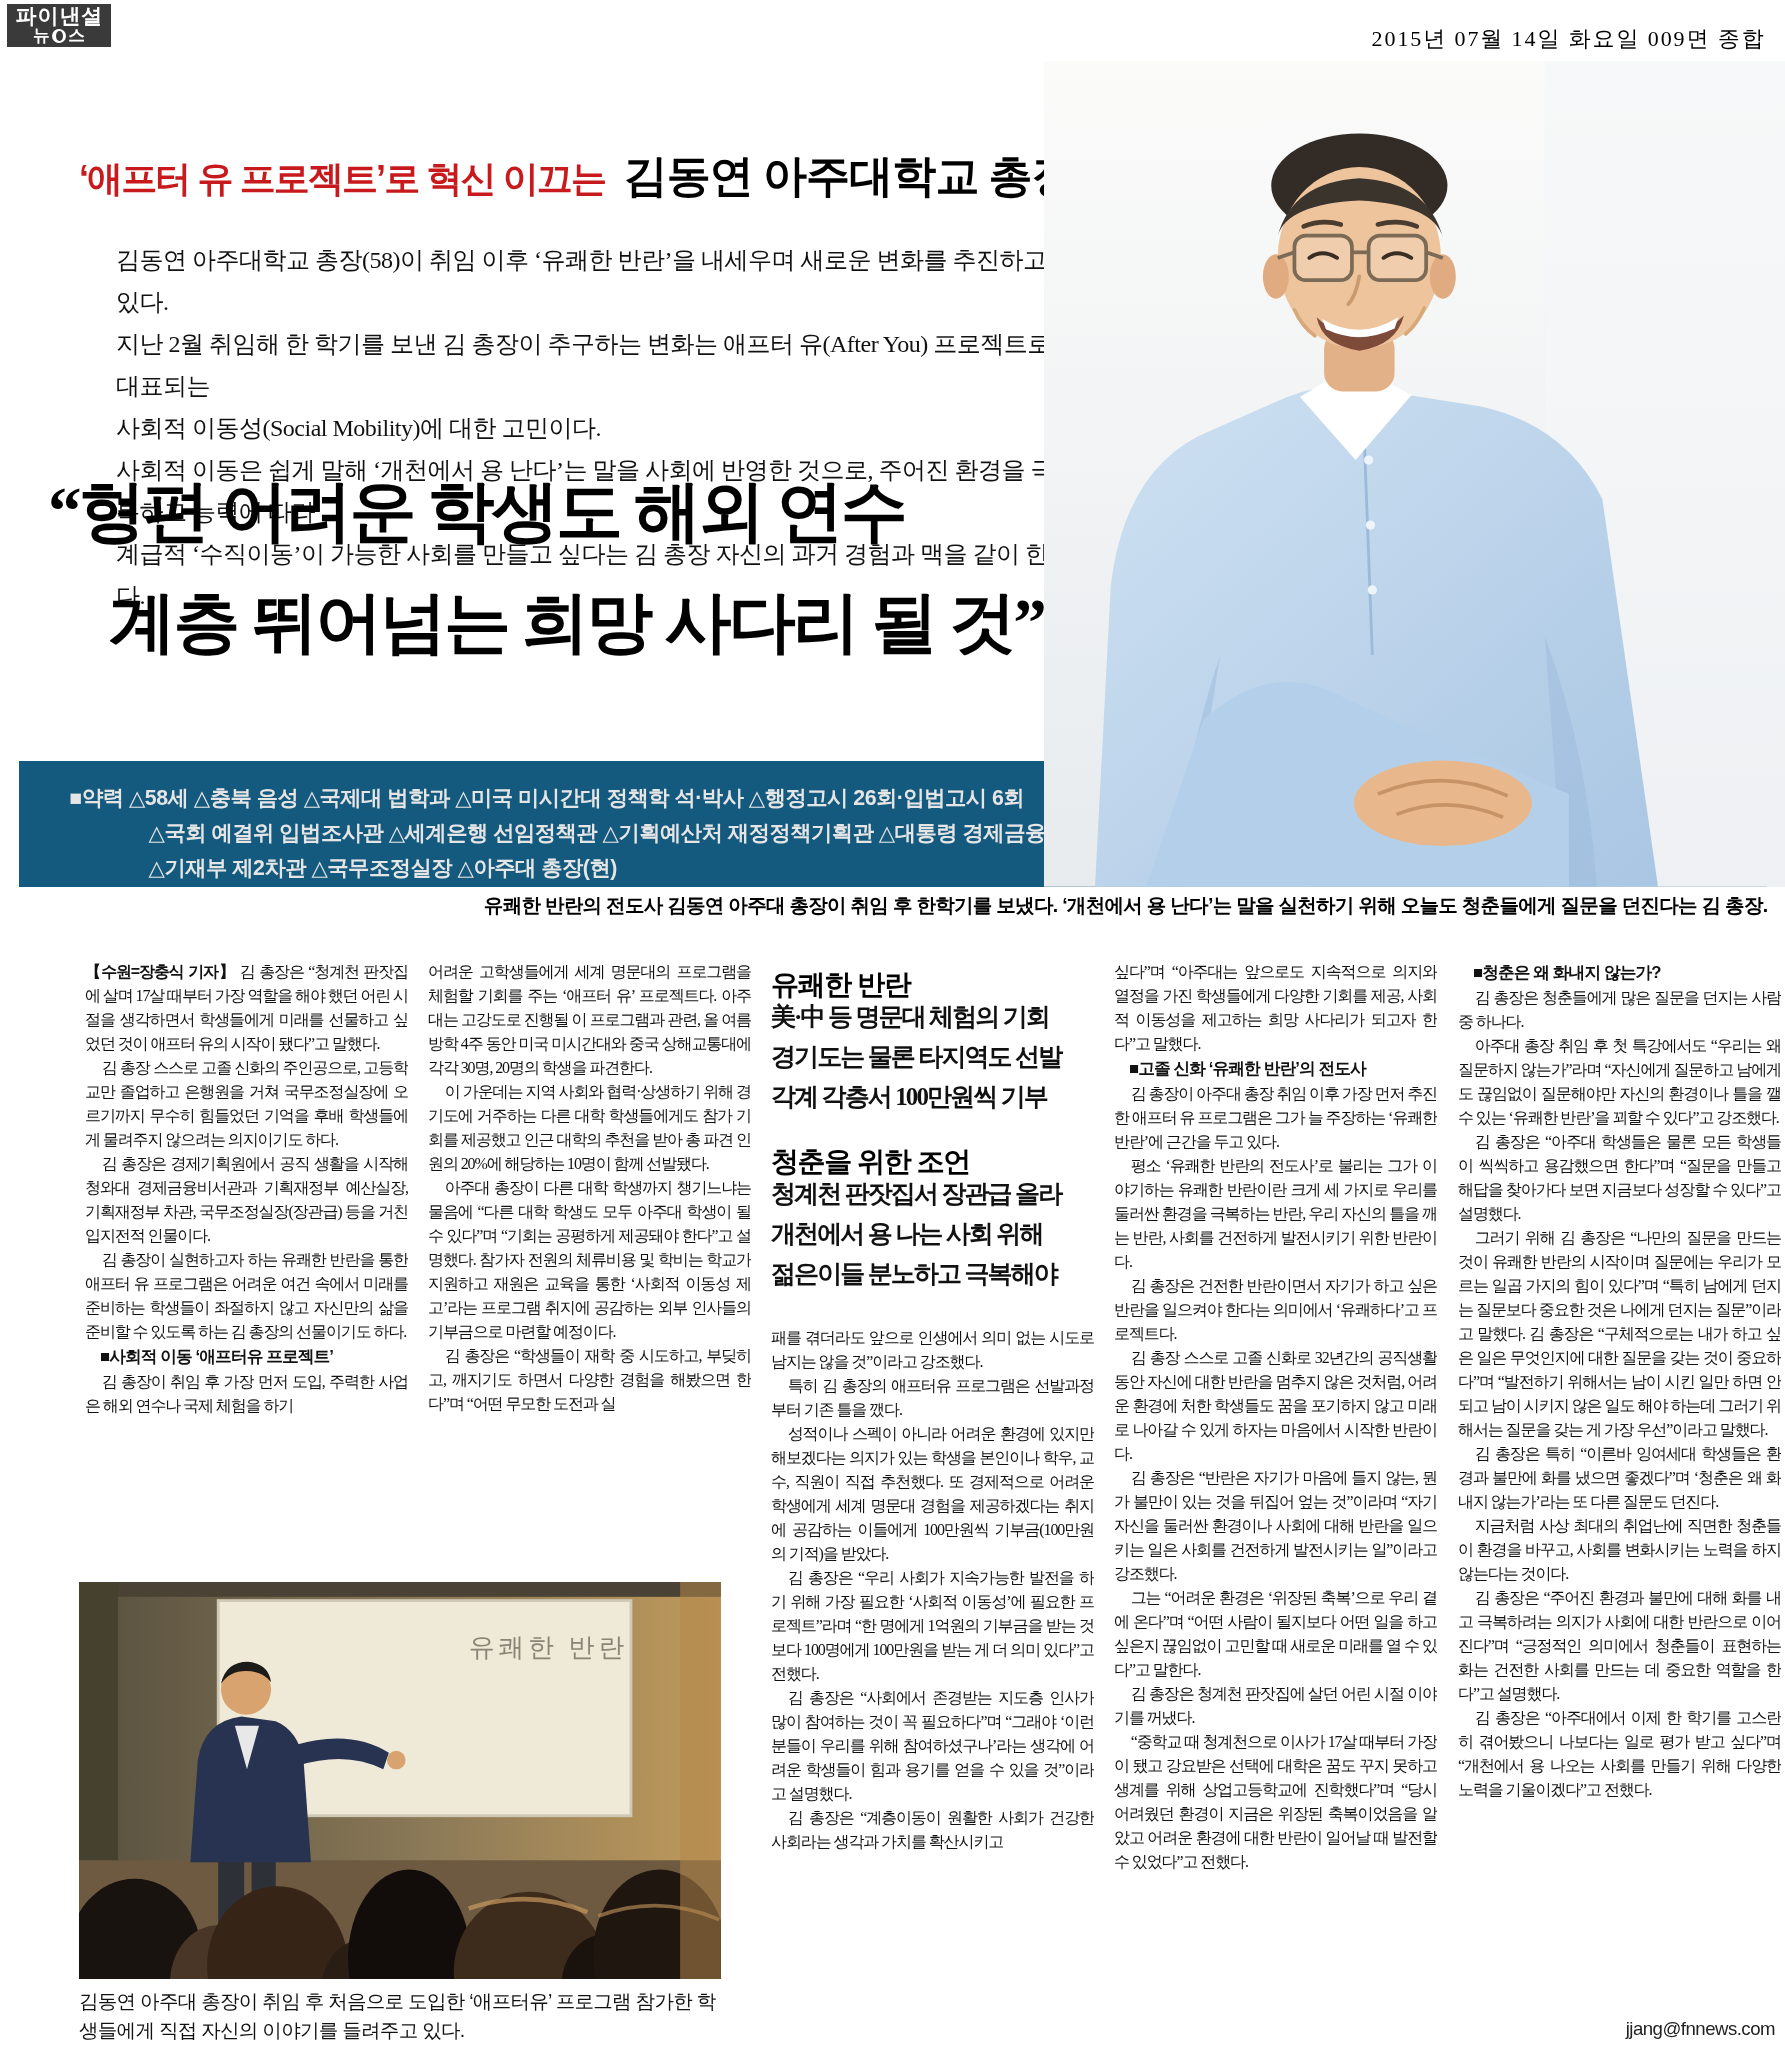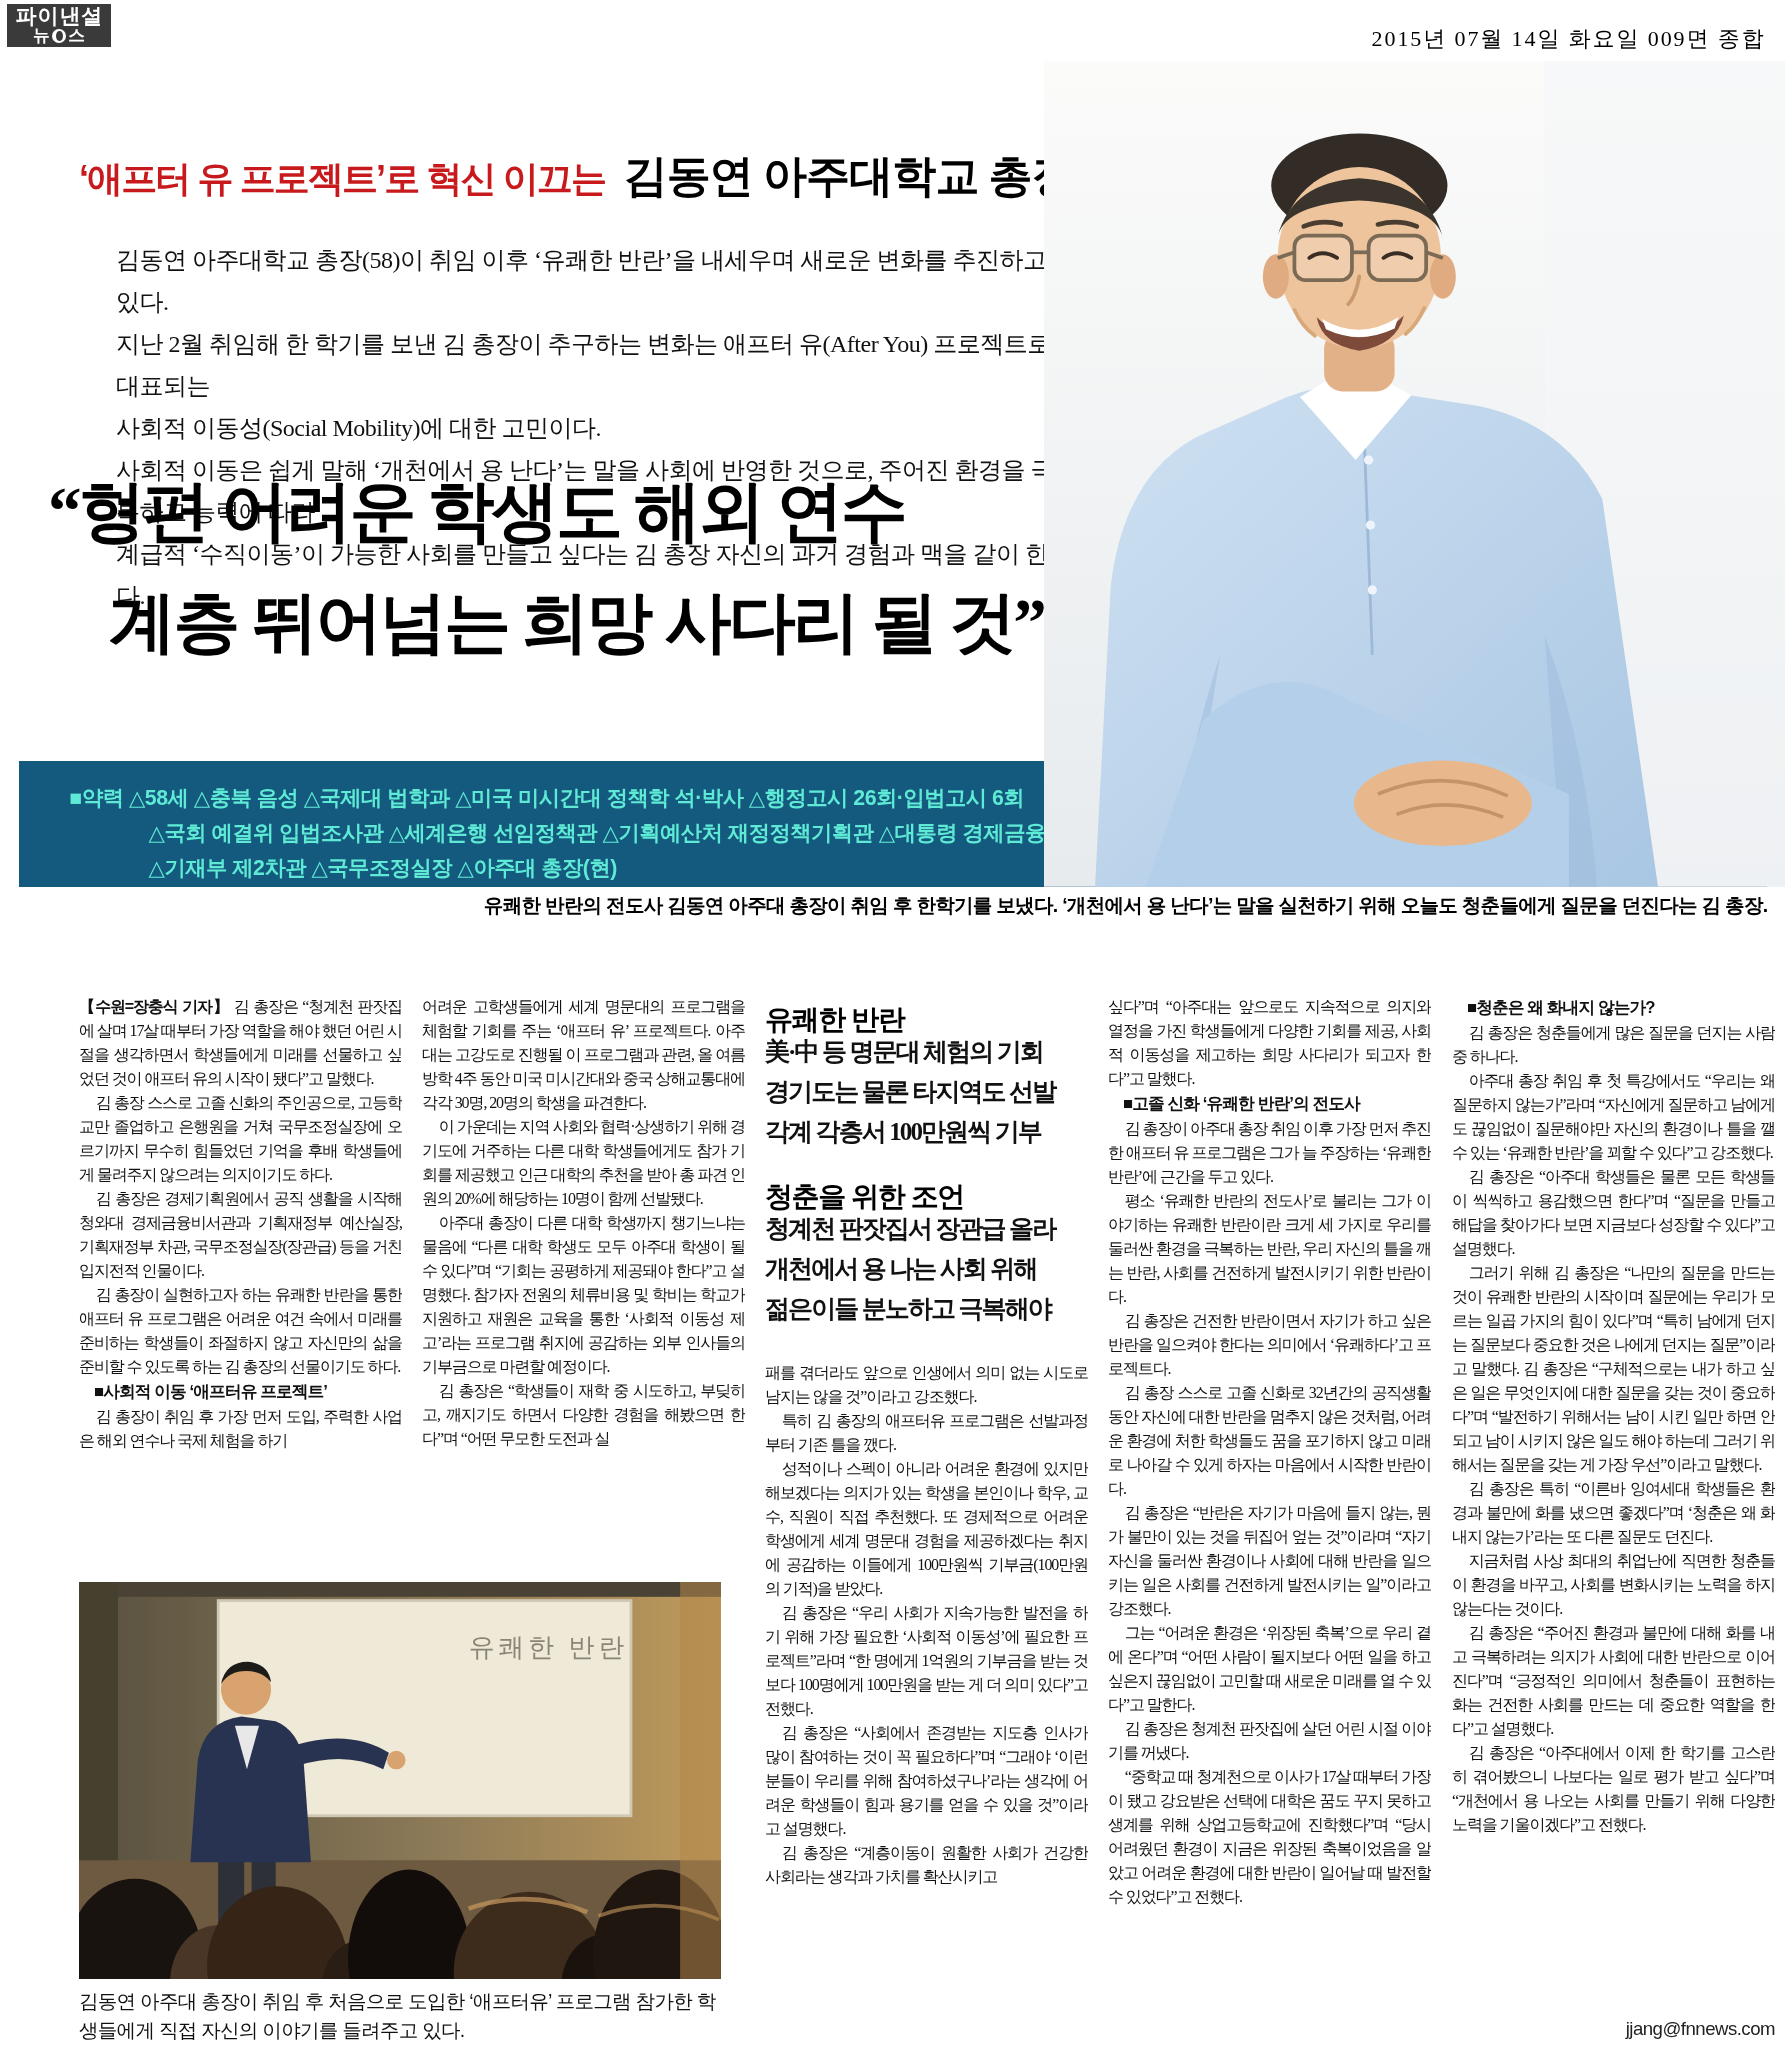--- a/index.html
+++ b/index.html
@@ -38,37 +38,37 @@
   
   .lead{position:absolute;left:79px;top:239px;width:955px;font-size:24px;line-height:42px;letter-spacing:-0.5px;margin-left:37px;}
   
   .quote-line{position:absolute;font-weight:bold;font-family:"Liberation Serif",serif;
     font-size:67px;letter-spacing:-2.8px;color:#000;white-space:nowrap;}
   .quote-1{left:48px;top:466px;}
   .quote-2{left:109px;top:577px;}
   
   .profile-bar{
     position:absolute;left:18.6px;top:761px;width:1748px;height:126px;background:#14597e;
-    color:#5eead4;font-family:"Liberation Sans","DejaVu Sans",sans-serif;font-weight:600;
+    color:#e5e5e5;font-family:"Liberation Sans","DejaVu Sans",sans-serif;font-weight:600;
     font-size:21.3px;letter-spacing:-0.5px;padding-top:20.4px;box-sizing:border-box;z-index:1;
   }
   .profile-line{line-height:35px;padding-left:51px;white-space:nowrap;}
   .profile-line.indent{padding-left:130px;}
   
   .photo-top{position:absolute;left:1044px;top:61px;width:742px;height:826px;z-index:3;}
   .photo-top svg{display:block;}
   
   .cap-top{
     position:absolute;right:18.6px;top:892px;width:1299px;text-align:right;
     font-family:"Liberation Sans","DejaVu Sans",sans-serif;font-size:19.5px;font-weight:600;
     letter-spacing:-0.7px;color:#000000;
   }
   
-  .col{position:absolute;top:995px;width:323px;text-align:justify;
-    font-size:16px;line-height:24px;letter-spacing:-1.1px;word-break:break-all;overflow:hidden;}
+  .col{position:absolute;top:960px;width:323px;text-align:justify;
+    font-size:16px;line-height:24px;letter-spacing:-1.1px;word-break:break-all;overflow:hidden;margin-left:6px;}
   .col p{margin:0;}
   .col .ind{text-indent:16.7px;}
   .subhead{
     font-family:"Liberation Sans","DejaVu Sans",sans-serif;font-weight:bold;font-size:16.7px;
     letter-spacing:-0.9px;text-indent:15px;margin:0.9px 0 !important;text-align:left;
   }
   .rep{font-family:"Liberation Sans","DejaVu Sans",sans-serif;font-weight:bold;letter-spacing:-1.2px;}
   .col1{left:79px;height:623px;}
   .col2{left:422px;height:627px;}
   .col3{left:765px;height:1078px;}

